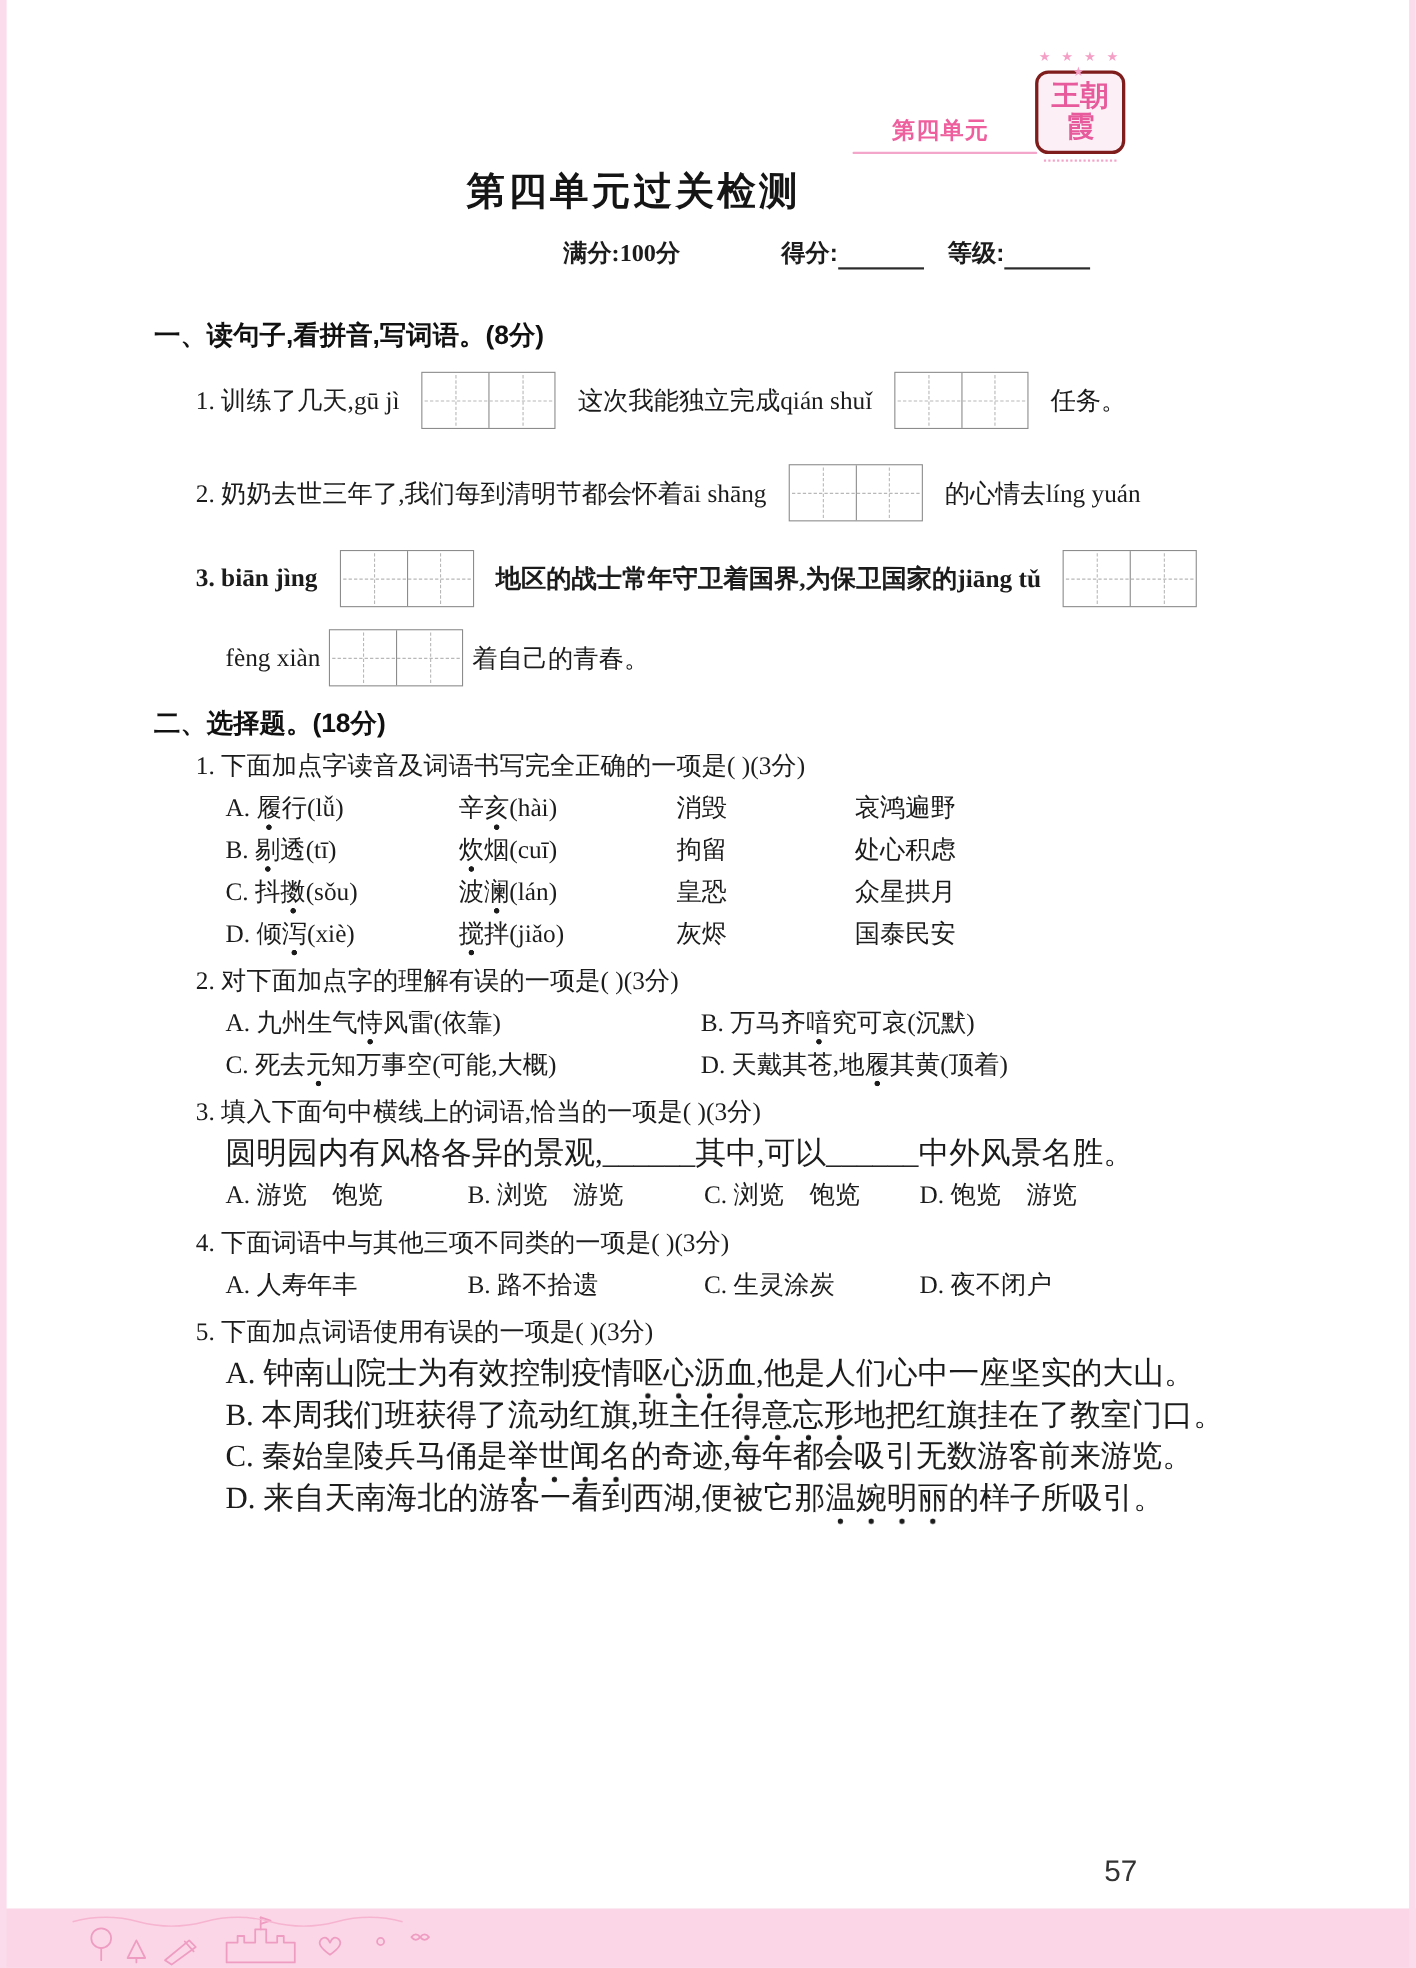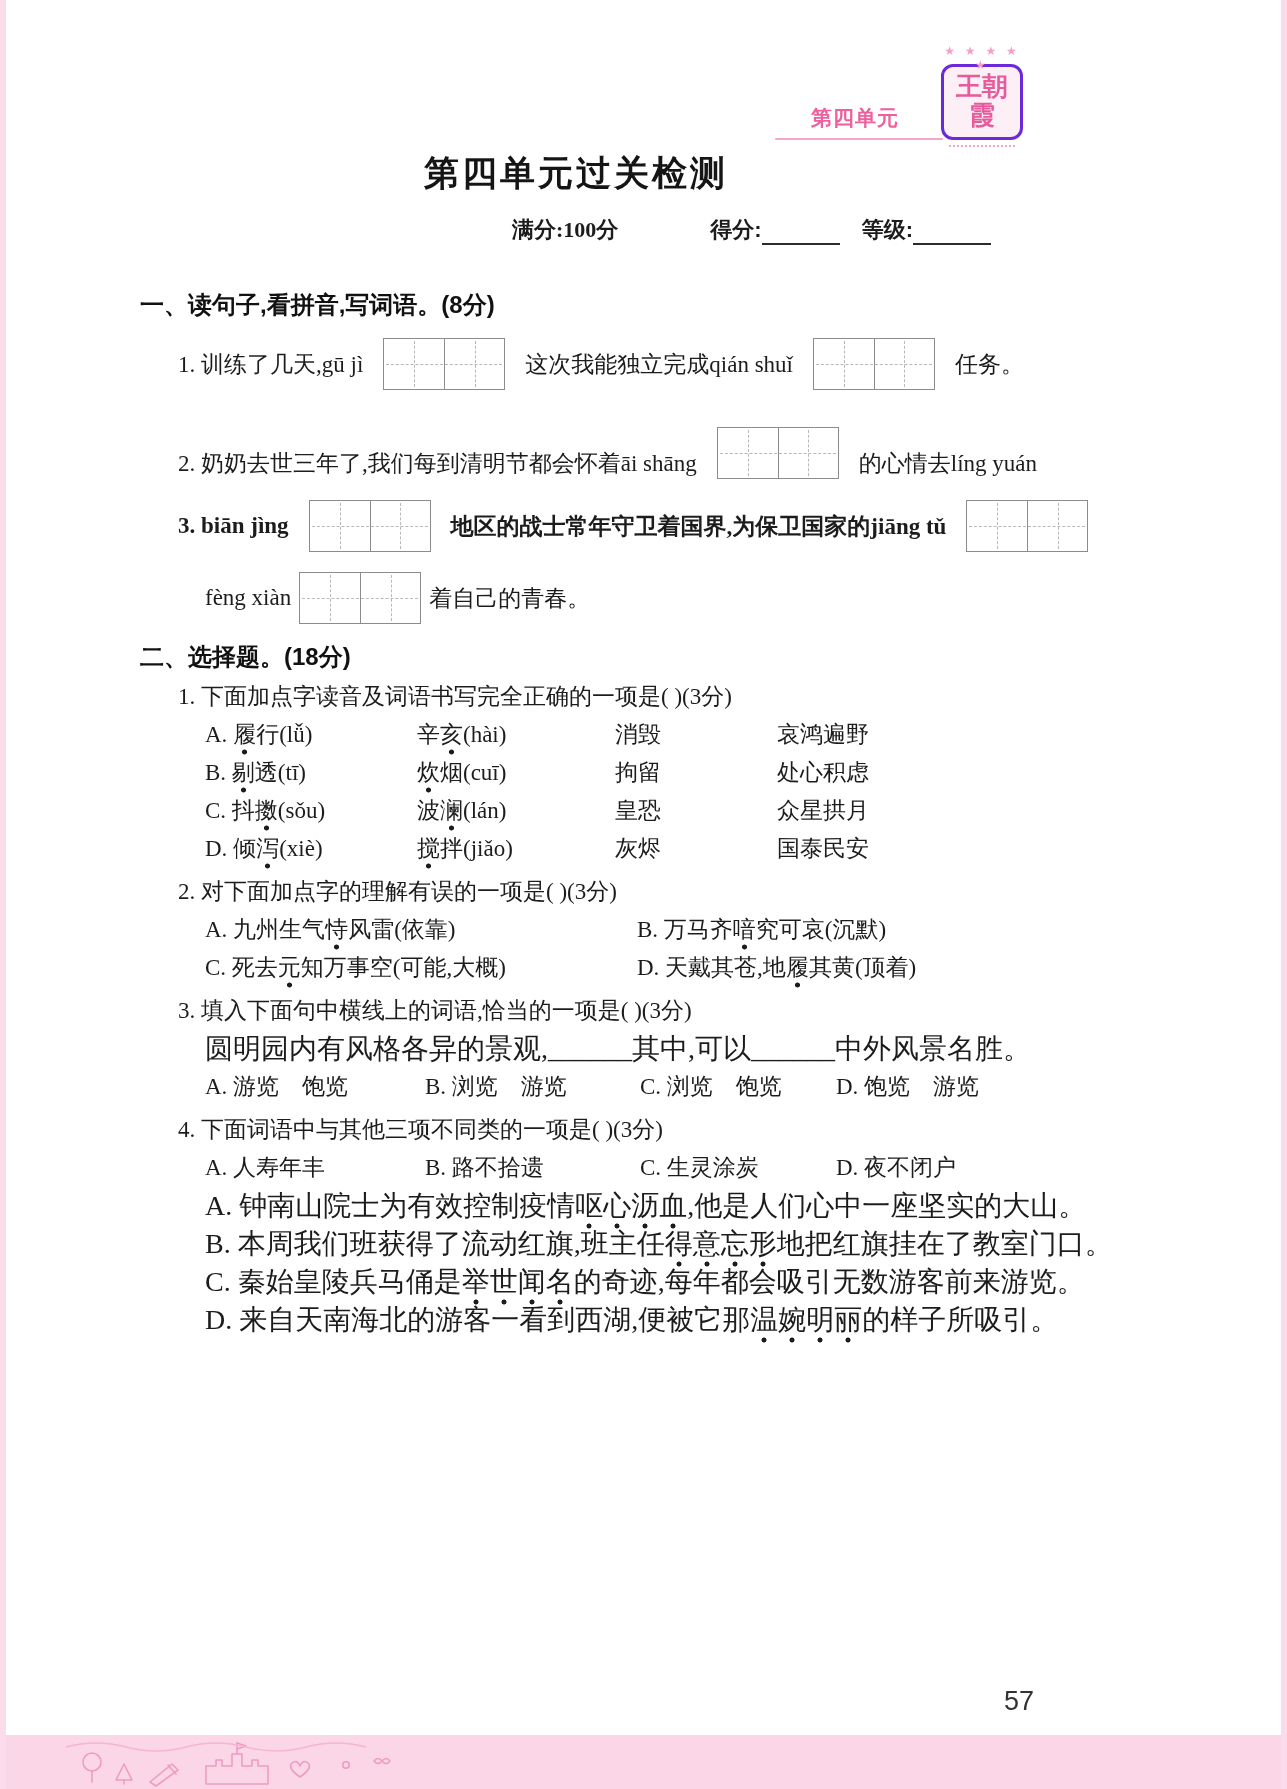--- a/index.html
+++ b/index.html
@@ -14,21 +14,21 @@
 
   
   .unit-tag { position:absolute; top:104px; right:388px;
     font-family:"Liberation Sans","DejaVu Sans",sans-serif; font-weight:bold;
     font-size:21px; color:#ee5f9e; letter-spacing:1px; z-index:3; }
   .unit-line { position:absolute; left:-36px; right:-44px; bottom:-8px; height:2px;
     background:#f4a5ca; border-radius:2px; }
   .brand { position:absolute; top:44px; right:263px; width:84px; text-align:center; z-index:3; }
   .brand-stars { color:#f59fc6; font-size:12px; letter-spacing:3px; height:20px;
     font-family:"DejaVu Sans",sans-serif; }
-  .seal { width:82px; height:76px; margin:0 auto; border:3px solid #6d28d9; border-radius:12px;
+  .seal { width:82px; height:76px; margin:0 auto; border:3px solid #7f1d1d; border-radius:12px;
     background:#fdeff6; color:#e75a9b; font-weight:bold; font-size:26px; line-height:1.1;
     display:flex; align-items:center; justify-content:center; padding:4px 10px; }
   .seal-sub { width:66px; margin:5px auto 0; border-bottom:2px dotted #f3a3c8; height:2px; }
 
   
   .content { position:absolute; left:140px; top:0; width:872px; }
   .title { margin-top:150px; text-align:center; letter-spacing:3px;
     font-family:"Liberation Sans","DejaVu Sans",sans-serif; font-weight:bold;
     font-size:35px; color:#151515; }
   .score-row { display:flex; align-items:flex-end; margin:18px 0 0 372px;
@@ -41,21 +41,21 @@
 
   .sec-head { font-family:"Liberation Sans","DejaVu Sans",sans-serif; font-weight:bold;
     font-size:24px; color:#111; }
   .sec1-head { margin-top:44px; }
   .sec2-head { margin-top:12px; }
 
   
   .pline { display:flex; align-items:center; min-height:62px; font-size:23px; }
   .pline .txt { white-space:pre; }
   .ind1 { padding-left:38px;gap:12px; } .ind2 { padding-left:65px; }
-  .item1 { margin-top:12px; } .item2a { margin-top:22px;align-items:flex-end; } .item2b { margin-top:8px; }
+  .item1 { margin-top:12px; } .item2a { margin-top:22px; } .item2b { margin-top:8px; }
   .item3a { margin-top:16px;font-weight:bold; } .item3b { margin-top:10px; }
 
   .wbox { display:inline-flex; flex:none; position:relative; margin:0 8px;
     border:1.5px solid #8c8c8c; background:#fff; }
   .wbox .cell { width:60px; height:50px; position:relative; border-left:1.5px solid #8c8c8c; }
   .wbox .cell:first-child { border-left:none; }
   .wbox .cell::before { content:""; position:absolute; left:50%; top:2px; bottom:2px;
     border-left:1px dashed #b8b8b8; }
   .wbox::after { content:""; position:absolute; left:2px; right:2px; top:50%;
     border-top:1px dashed #b8b8b8; }
@@ -193,20 +193,21 @@
   </div>
 
   <div class="stem">4. 下面词语中与其他三项不同类的一项是(  )(3分)</div>
   <div class="opt-grid g-q4">
     <span>A. 人寿年丰</span>
     <span>B. 路不拾遗</span>
     <span>C. 生灵涂炭</span>
     <span>D. 夜不闭户</span>
   </div>
 
+  <div class="stem">5. 下面加点词语使用有误的一项是(  )(3分)</div>
   <div class="q-line">A. 钟南山院士为有效控制疫情<span class="dot-em">呕心沥血</span>,他是人们心中一座坚实的大山。</div>
   <div class="q-line">B. 本周我们班获得了流动红旗,班主任<span class="dot-em">得意忘形</span>地把红旗挂在了教室门口。</div>
   <div class="q-line">C. 秦始皇陵兵马俑是<span class="dot-em">举世闻名</span>的奇迹,每年都会吸引无数游客前来游览。</div>
   <div class="q-line">D. 来自天南海北的游客一看到西湖,便被它那<span class="dot-em">温婉明丽</span>的样子所吸引。</div>
 
 </div>
 
 <div class="pagenum">57</div>
 
 <div class="footband">

